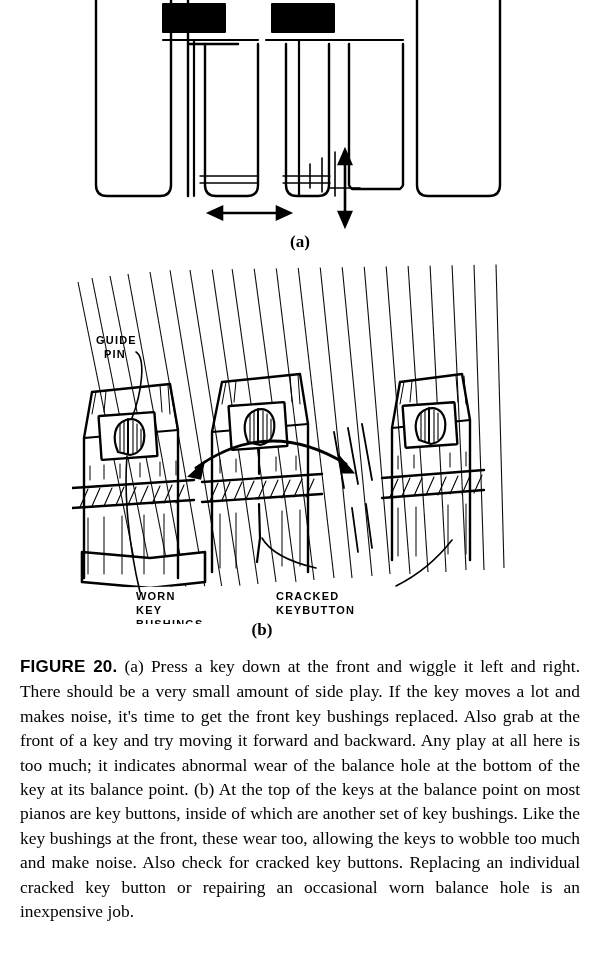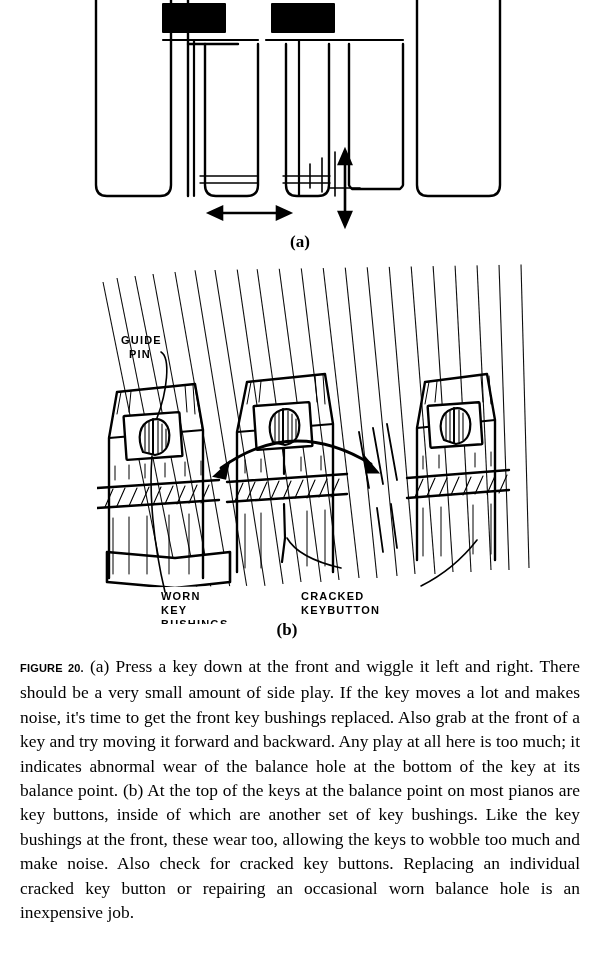--- a/index.html
+++ b/index.html
@@ -36,39 +36,38 @@
     font-weight: bold;
     font-size: 17px;
     line-height: 20px;
   }
 
   
   #panel-b {
     position: relative;
     width: 524px;
     height: 396px;
-    padding-left: 25px;
   }
 
   
   #caption {
     position: relative;
     width: 560px;
     margin: 6px auto 0 auto;
     font-family: "Liberation Serif", serif;
     font-size: 17.4px;
     line-height: 24.4px;
     text-align: justify;
     text-justify: inter-word;
     hyphens: manual;
   }
   #caption .fig-num {
     font-family: "Liberation Sans", sans-serif;
     font-weight: bold;
-    font-size: 11px;
+    font-size: 17px;
     letter-spacing: 0.2px;
   }
   .hand {
     font-family: "Liberation Sans", sans-serif;
     font-size: 11px;
     letter-spacing: 1.2px;
     font-weight: bold;
   }
 </style>
 </head>

